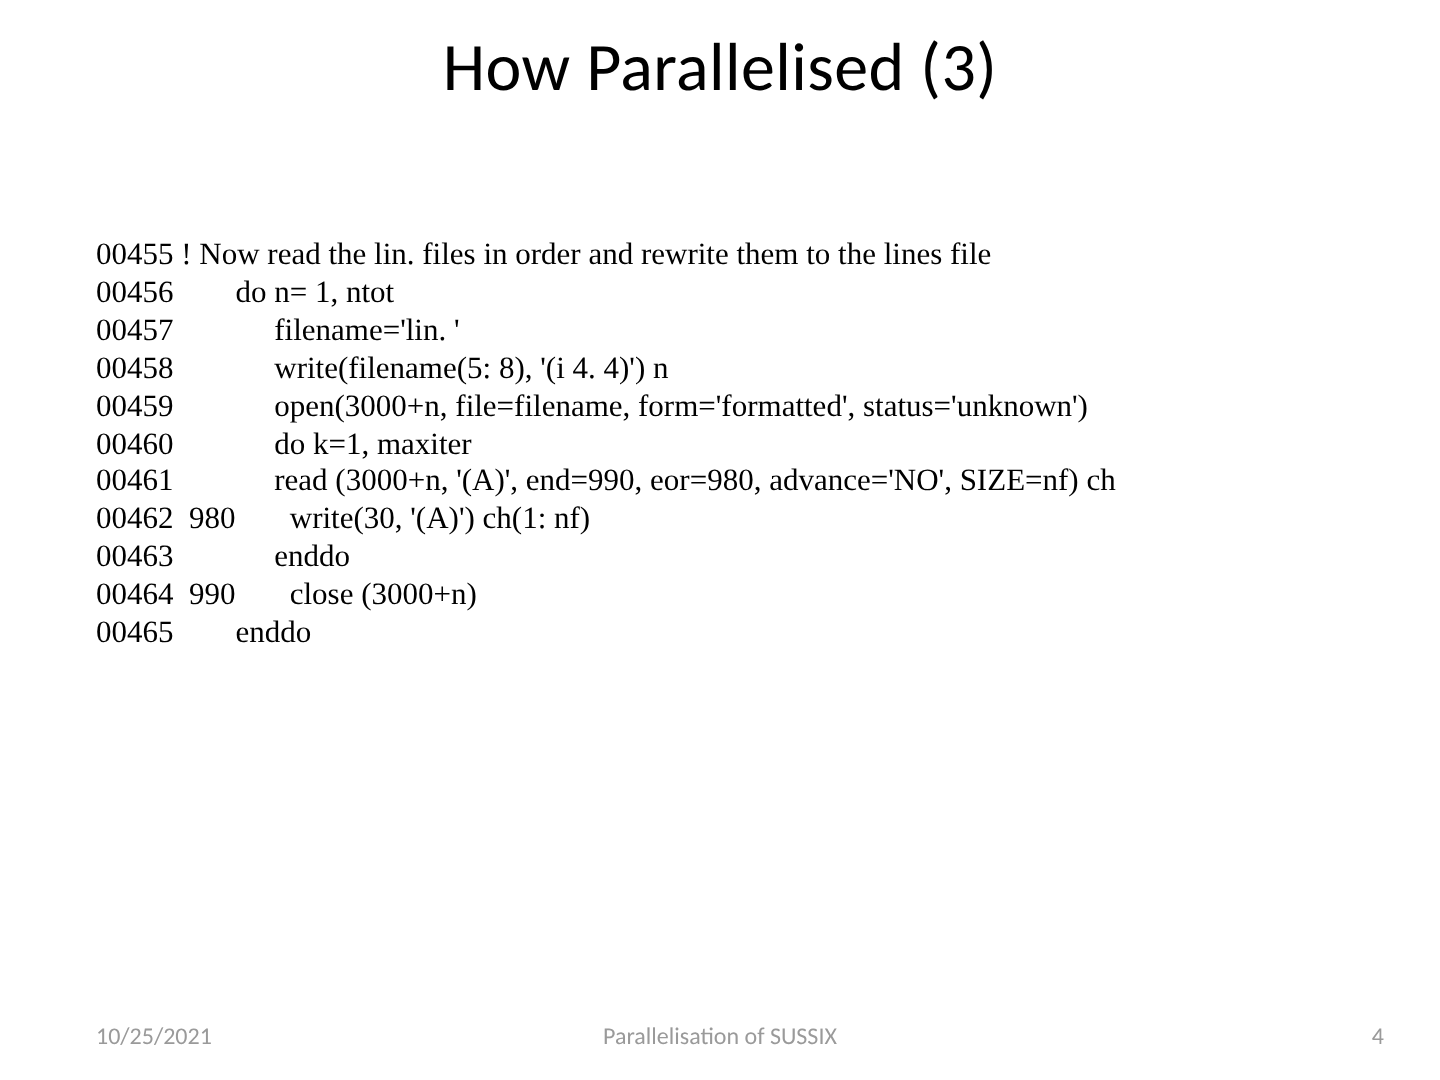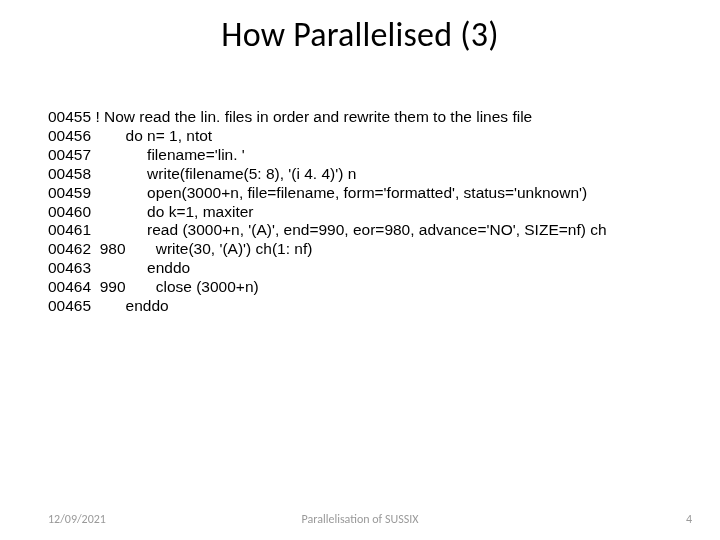--- a/index.html
+++ b/index.html
@@ -24,27 +24,27 @@
     top: 14px;
     left: 0;
     width: 100%;
     text-align: center;
     font-size: 34px;
     font-weight: 400;
     letter-spacing: 0.2px;
   }
   .body {
     position: absolute;
-    top: 108px;
+    top: 119px;
     left: 48px;
     right: 48px;
     font-size: 15.5px;
     line-height: 1.22;
     white-space: pre;
-    font-family: Liberation Sans, sans-serif;
+    font-family: Liberation Serif, serif;
   }
   .footer {
     position: absolute;
     bottom: 14px;
     left: 0;
     width: 100%;
     height: 20px;
     font-size: 12px;
     color: #9a9a9a;
   }
@@ -79,18 +79,18 @@
 00458             write(filename(5: 8), '(i 4. 4)') n
 00459             open(3000+n, file=filename, form='formatted', status='unknown')
 00460             do k=1, maxiter
 00461             read (3000+n, '(A)', end=990, eor=980, advance='NO', SIZE=nf) ch
 00462  980       write(30, '(A)') ch(1: nf)
 00463             enddo
 00464  990       close (3000+n)
 00465        enddo</div>
 
   <div class="footer">
-    <span class="date">12/09/2021</span>
+    <span class="date">10/25/2021</span>
     <span class="center">Parallelisation of SUSSIX</span>
     <span class="pnum">4</span>
   </div>
 
 </div>
 
 </body></html>

